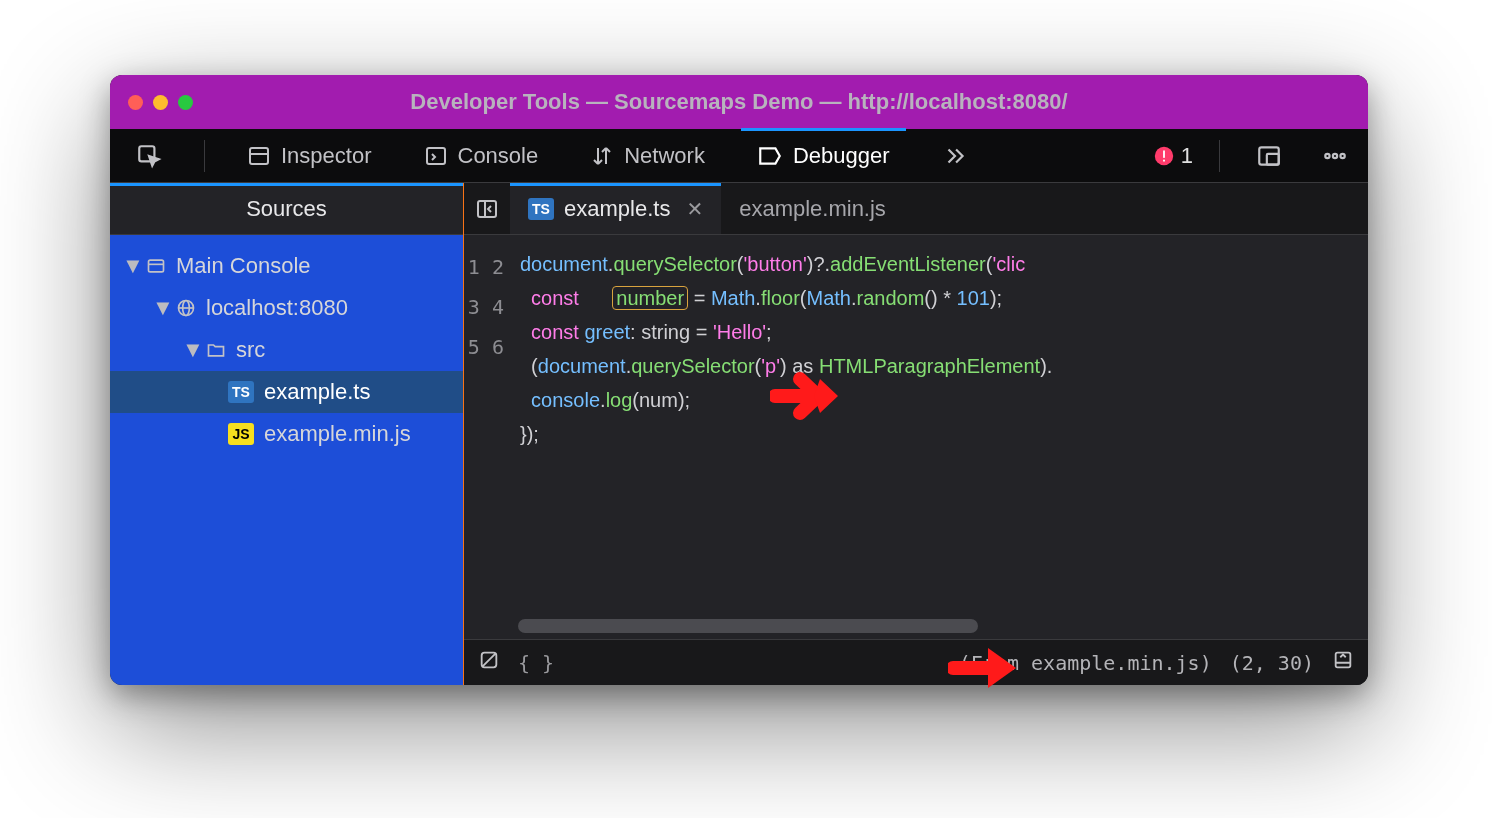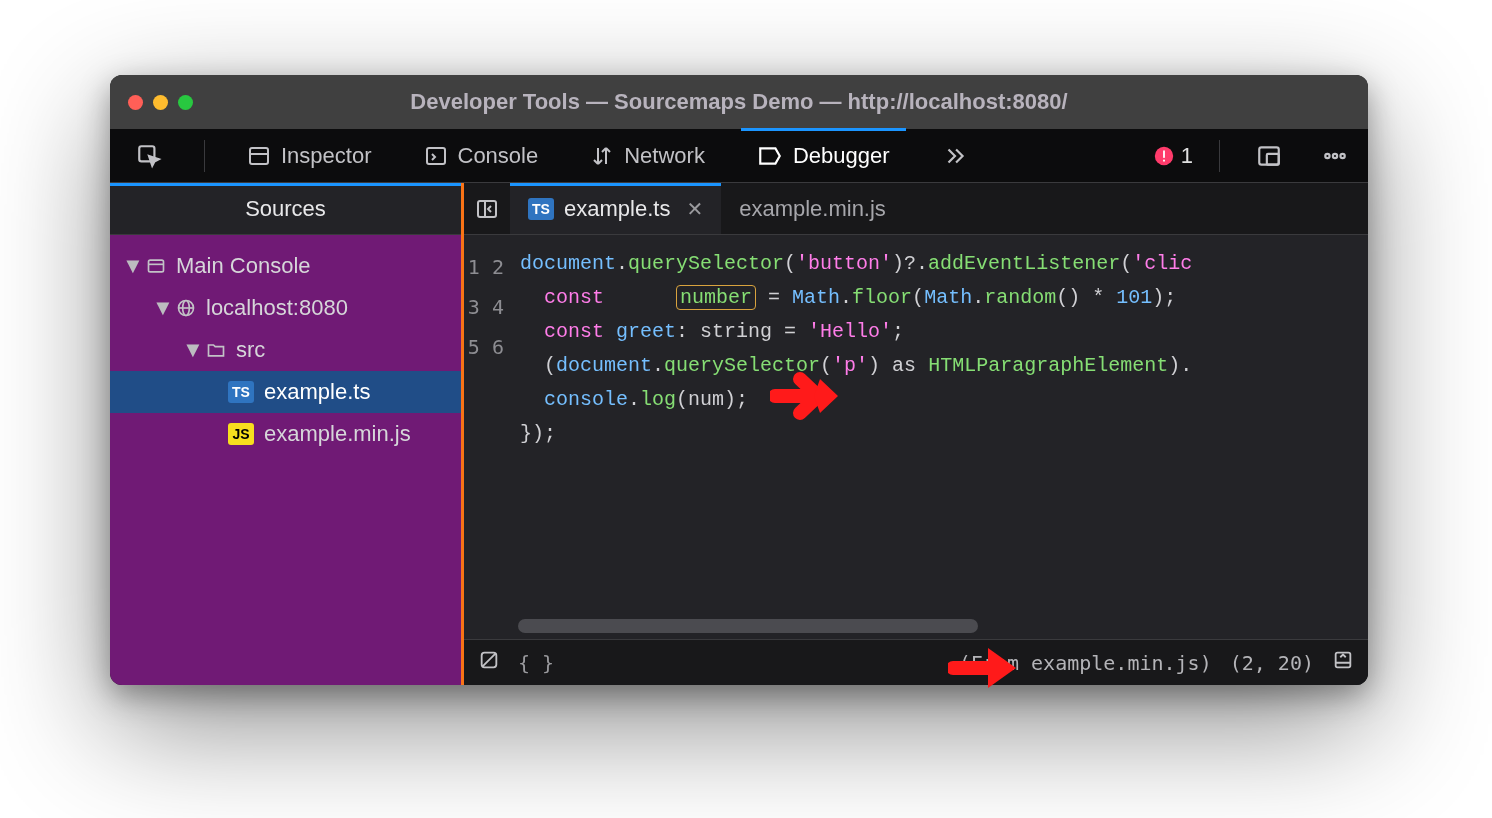--- a/index.html
+++ b/index.html
@@ -11,21 +11,21 @@
   }
   .window {
     position:absolute; left:110px; top:75px;
     width:1258px; height:610px;
     background:#18181a; border-radius:12px;
     box-shadow:0 40px 120px rgba(0,0,0,.45),0 10px 30px rgba(0,0,0,.35);
     overflow:hidden; color:#cfcfcf;
   }
   
   .titlebar {
-    height:54px; background:#404040;
+    height:54px; background:#a21caf;
     display:flex; align-items:center; padding:16px 18px;
     position:relative;
   }
   .traffic { display:flex; gap:10px; }
   .dot { width:15px; height:15px; border-radius:50%; }
   .dot.r{background:#ff5f57}.dot.y{background:#febc2e}.dot.g{background:#28c840}
   .titletext {
     position:absolute; left:0; right:0; text-align:center;
     color:#b8b3bd; font-weight:700; font-size:22px; pointer-events:none;
   }
@@ -58,21 +58,21 @@
   }
   .subtab{
     flex:1; display:flex; align-items:center; justify-content:center;
     font-size:22px; color:#9d9da2; cursor:pointer; position:relative;
   }
   .subtab.active{ background:#232327; color:#e8e8ea; }
   .subtab.active::after{content:"";position:absolute;left:0;right:0;top:0;height:3px;background:#1b95ff}
   
   .split{display:flex; height:calc(100% - 54px - 54px);}
   .left{
-    width:354px; background:#701a75; border-right:3px solid #f97316;
+    width:354px; background:#1d4ed8; border-right:1px solid #f97316;
     display:flex; flex-direction:column;
   }
   .tree{padding:10px 0; font-size:22px; color:#d6d6d9}
   .trow{display:flex;align-items:center;height:42px;gap:10px;padding-left:12px;cursor:pointer}
   .trow .tw{width:14px;text-align:center;color:#bcbcc0}
   .trow.sel{background:#204d87;color:#fff}
   .trow .ico svg{width:20px;height:20px}
   .badge-ts,.badge-js{
     display:inline-flex;align-items:center;justify-content:center;
     width:26px;height:22px;font-size:14px;font-weight:700;border-radius:3px;
@@ -94,21 +94,21 @@
   .ftab.active::after{content:"";position:absolute;left:0;right:0;top:0;height:3px;background:#1b95ff}
   .ftab .x{color:#9a9a9e;font-size:20px;margin-left:6px}
   
   .code-wrap{flex:1;display:flex;overflow:hidden;position:relative}
   .gutter{
     width:48px;background:#232327;text-align:right;color:#8d8d92;
     font-family:Menlo,Consolas,monospace;font-size:20px;padding:12px 8px 0 0;
     line-height:40px;
   }
   .code{
-    flex:1;padding:12px 0 0 8px;font-family:Liberation Mono, monospace;
+    flex:1;padding:12px 0 0 8px;font-family:Liberation Sans, sans-serif;
     font-size:20px;line-height:34px;white-space:pre;color:#d0d0d4;overflow:hidden;
   }
   .kw{color:#ff7de9}.fn{color:#86de74}
   .prop{color:#75bfff}.num{color:#75bfff}
   .type{color:#86de74}
   .hl{border:1.5px solid #d9a33e;border-radius:4px;padding:0 3px}
   
   .hscroll{position:absolute;left:54px;right:18px;bottom:6px;height:14px;}
   .hthumb{position:absolute;left:0;width:460px;height:14px;background:#4b4b50;border-radius:7px}
   
@@ -315,21 +315,21 @@
           <span class="ico">
               <svg width="22" height="22" viewBox="0 0 24 24" stroke="#9a9a9e" fill="none" stroke-width="2">
                 <rect x="4" y="4" width="16" height="16" rx="3"></rect>
                 <line x1="5" y1="19" x2="19" y2="5"></line>
               </svg>
             </span>
         </span>
         <span class="fbtn">{ }</span>
         <div class="spacer"></div>
         <span>(From example.min.js)</span>
-        <span>(2, 20)</span>
+        <span>(2, 30)</span>
         <span class="fbtn">
           <span class="ico">
               <svg width="22" height="22" viewBox="0 0 24 24" stroke="#9a9a9e" fill="none" stroke-width="2">
                 <rect x="4" y="4" width="16" height="16" rx="2"></rect>
                 <line x1="4" y1="15" x2="20" y2="15"></line>
                 <path d="M9 9 L12 6 L15 9"></path>
               </svg>
             </span>
         </span>
       </div>

